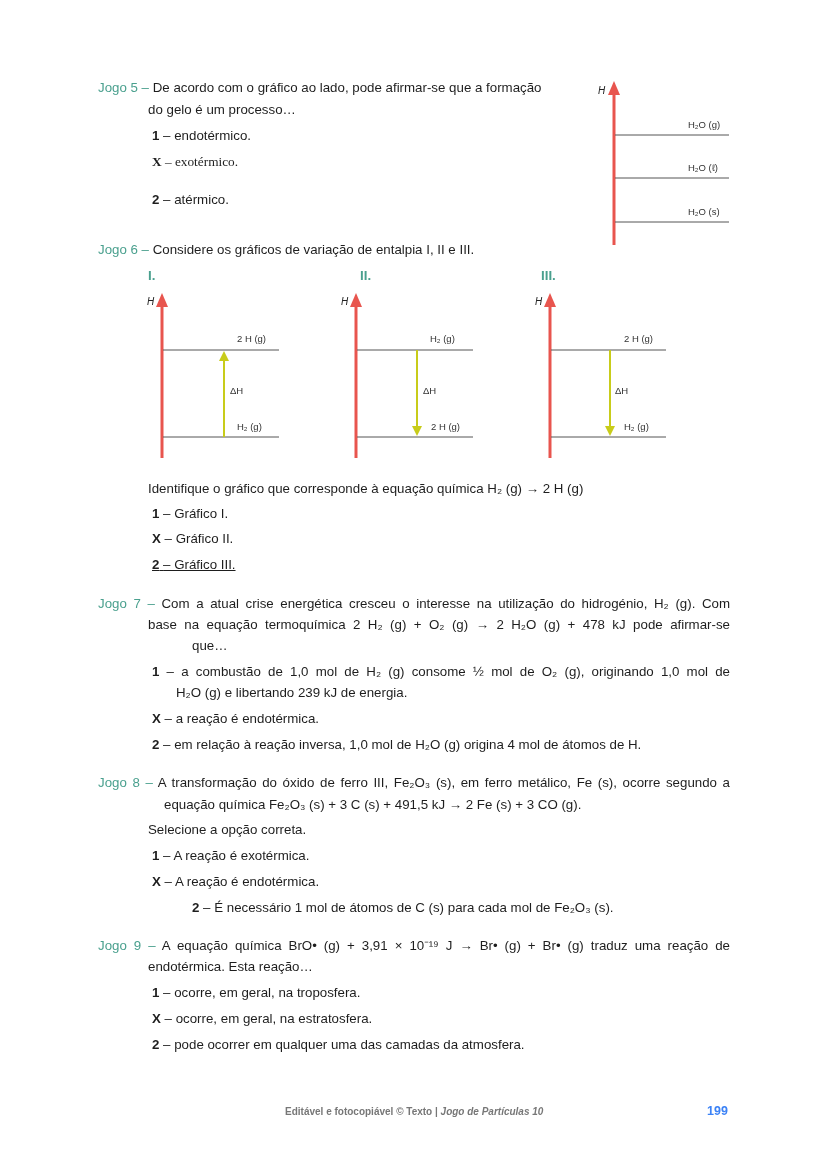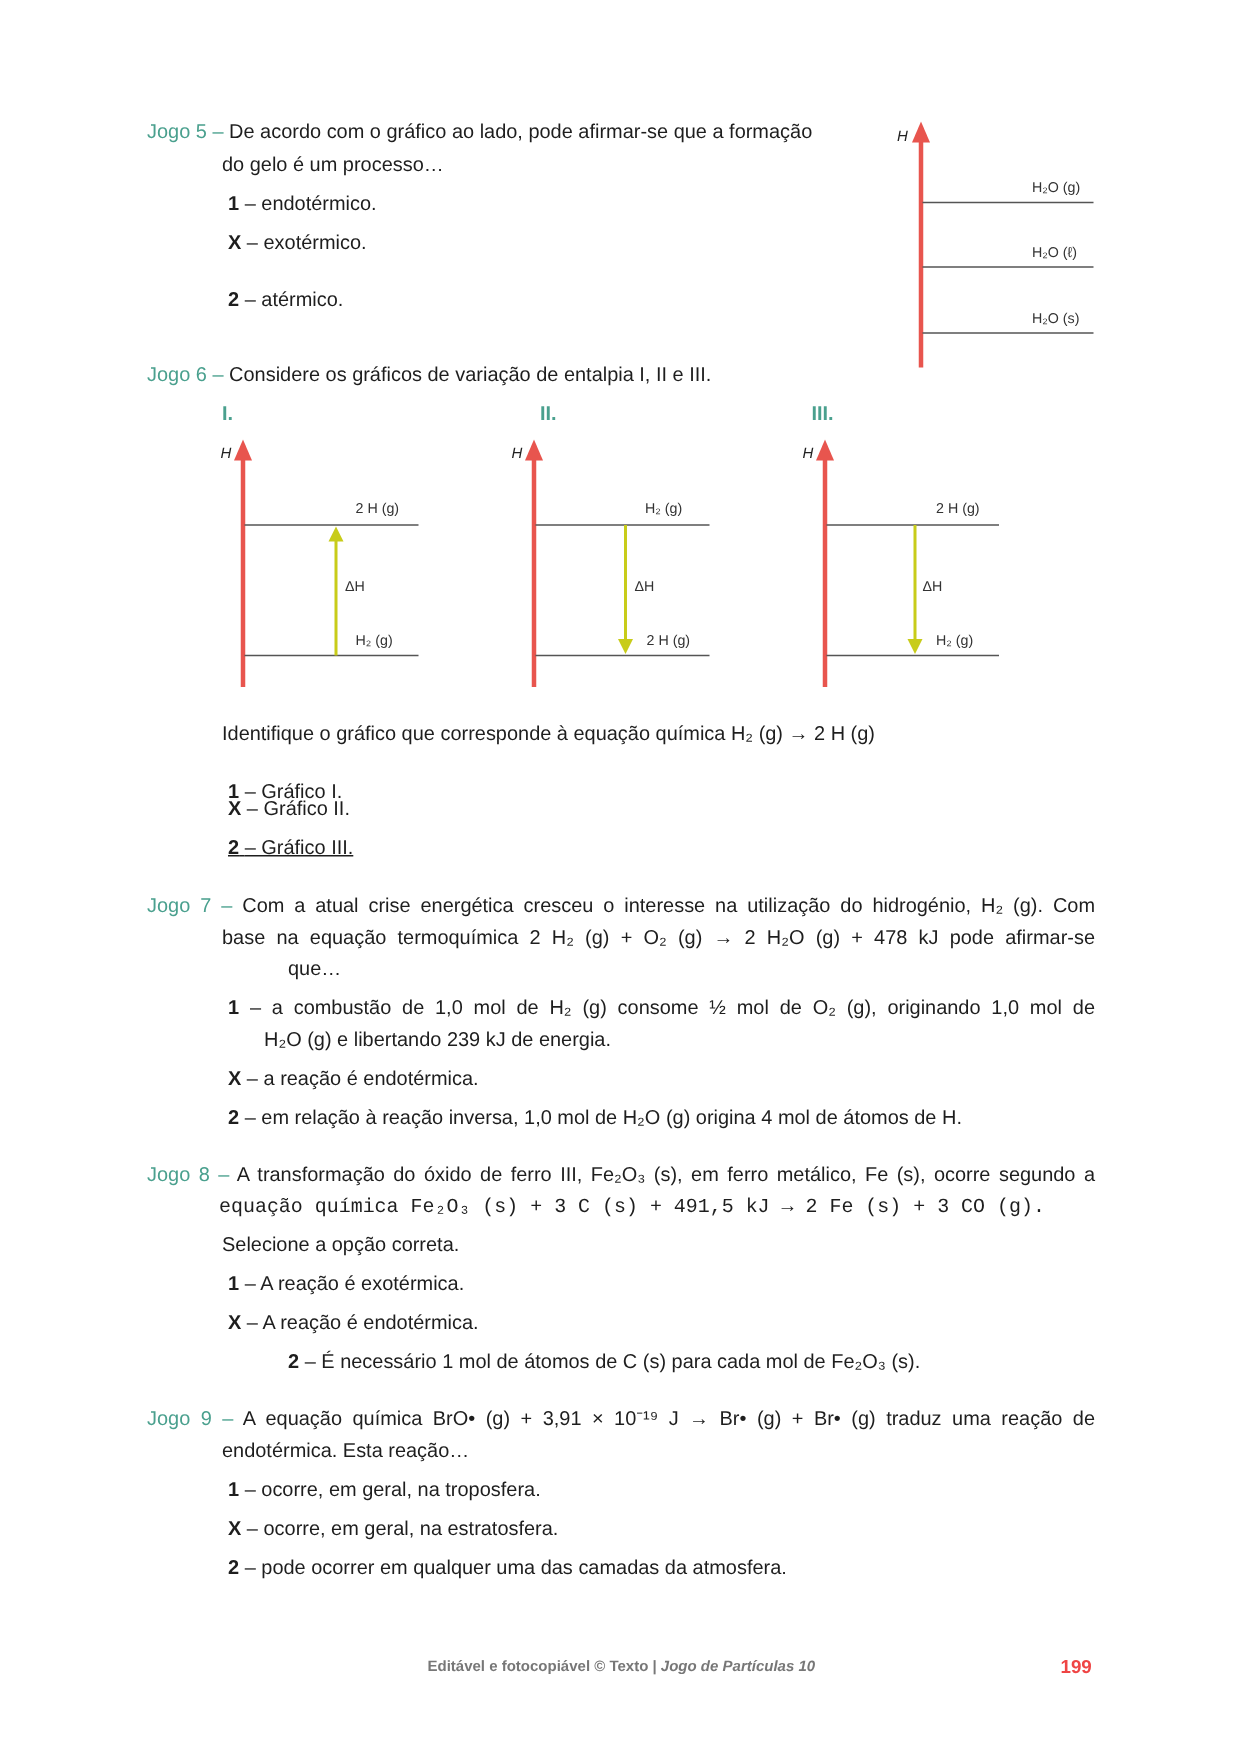--- a/index.html
+++ b/index.html
@@ -7,33 +7,33 @@
          font-family: "Liberation Sans", sans-serif; color: #1e1e1e; font-size: 13.3px; }
   .abs { position: absolute; }
   .line { position: absolute; white-space: nowrap; line-height: 18px; }
   .jogo { color: #4aa08e; }
   .opt b { font-weight: bold; }
   .just { text-align: justify; text-align-last: justify; white-space: normal; }
   .roman { color: #4aa08e; font-weight: bold; }
   svg text { font-family: "Liberation Sans", sans-serif; }
   .footer { position: absolute; top: 1106px; left: 285px; font-size: 10px; color: #777; font-weight: bold; }
   .footer i { font-style: italic; }
-  .pagenum { position: absolute; top: 1104px; left: 707px; font-size: 12.5px; font-weight: bold; color: #ef4444; text-align: center; }
+  .pagenum { position: absolute; top: 1104px; left: 707px; font-size: 12.5px; font-weight: bold; color: #3b82f6; text-align: center; }
 </style>
 </head>
 <body>
 
 <div>
   <div class="line" style="top:79px;left:98px;">
     <span class="jogo">Jogo 5 –</span>
     <span>De acordo com o gráfico ao lado, pode afirmar-se que a formação</span>
   </div>
   <div class="line" style="top:101px;left:148px;">do gelo é um processo…</div>
   <div class="line opt" style="top:127px;left:152px;"><b>1</b> <span>– endotérmico.</span></div>
-  <div class="line opt" style="top:153px;left:152px;"><b>X</b> <span>– exotérmico.</span></div>
+  <div class="line opt" style="top:153px;left:152px;font-family:Liberation Serif, serif;"><b>X</b> <span>– exotérmico.</span></div>
   <div class="line opt" style="top:191px;left:152px;"><b>2</b> <span>– atérmico.</span></div>
 
   <svg class="abs" style="left:590px;top:75px;" width="150" height="175">
     <text x="8" y="19" font-size="10" font-style="italic" fill="#222">H</text>
     <line x1="24" y1="18" x2="24" y2="170" stroke="#e8554e" stroke-width="3"></line>
     <polygon points="24,6 18,20 30,20" fill="#e8554e"></polygon>
     <line x1="25" y1="60" x2="139" y2="60" stroke="#555" stroke-width="1"></line>
     <line x1="25" y1="103" x2="139" y2="103" stroke="#555" stroke-width="1"></line>
     <line x1="25" y1="147" x2="139" y2="147" stroke="#555" stroke-width="1"></line>
     <text x="98" y="53" font-size="9.5" fill="#333">H₂O (g)</text>
@@ -84,21 +84,21 @@
     <line x1="23" y1="62" x2="138" y2="62" stroke="#555" stroke-width="1"></line>
     <line x1="23" y1="149" x2="138" y2="149" stroke="#555" stroke-width="1"></line>
     <text x="96" y="54" font-size="9.5" fill="#333">2 H (g)</text>
     <text x="96" y="142" font-size="9.5" fill="#333">H₂ (g)</text>
     <line x1="82" y1="62" x2="82" y2="139" stroke="#c8cc1a" stroke-width="2"></line>
     <polygon points="82,148 77,138 87,138" fill="#c8cc1a"></polygon>
     <text x="87" y="106" font-size="9.5" fill="#333">ΔH</text>
   </svg>
 
   <div class="line" style="top:480px;left:148px;">Identifique o gráfico que corresponde à equação química H₂ (g) → 2 H (g)</div>
-  <div class="line opt" style="top:505px;left:152px;margin-top:14px;"><b>1</b> <span>– Gráfico I.</span></div>
+  <div class="line opt" style="top:505px;left:152px;"><b>1</b> <span>– Gráfico I.</span></div>
   <div class="line opt" style="top:530px;left:152px;"><b>X</b> <span>– Gráfico II.</span></div>
   <div class="line opt" style="top:556px;left:152px;text-decoration:underline;"><b>2</b> <span>– Gráfico III.</span></div>
 </div>
 
 <div>
   <div class="line just" style="top:595px;left:98px;width:632px;">
     <span class="jogo">Jogo 7 –</span>
     <span>Com a atual crise energética cresceu o interesse na utilização do hidrogénio, H₂ (g). Com</span>
   </div>
   <div class="line just" style="top:616px;left:148px;width:582px;">base na equação termoquímica   2 H₂ (g) + O₂ (g)  →  2 H₂O (g) + 478 kJ   pode afirmar-se</div>
@@ -107,21 +107,21 @@
   <div class="line" style="top:684px;left:176px;">H₂O (g) e libertando 239 kJ de energia.</div>
   <div class="line opt" style="top:710px;left:152px;"><b>X</b> <span>– a reação é endotérmica.</span></div>
   <div class="line opt" style="top:736px;left:152px;"><b>2</b> <span>– em relação à reação inversa, 1,0 mol de H₂O (g) origina 4 mol de átomos de H.</span></div>
 </div>
 
 <div>
   <div class="line just" style="top:774px;left:98px;width:632px;">
     <span class="jogo">Jogo 8 –</span>
     <span>A transformação do óxido de ferro III, Fe₂O₃ (s), em ferro metálico, Fe (s), ocorre segundo a</span>
   </div>
-  <div class="line" style="top:796px;left:146px;font-family:Liberation Mono, monospace;">equação química   Fe₂O₃ (s) + 3 C (s) + 491,5 kJ  →  2 Fe (s) + 3 CO (g).</div>
+  <div class="line" style="top:796px;left:164px;">equação química   Fe₂O₃ (s) + 3 C (s) + 491,5 kJ  →  2 Fe (s) + 3 CO (g).</div>
   <div class="line" style="top:821px;left:148px;">Selecione a opção correta.</div>
   <div class="line opt" style="top:847px;left:152px;"><b>1</b> <span>– A reação é exotérmica.</span></div>
   <div class="line opt" style="top:873px;left:152px;"><b>X</b> <span>– A reação é endotérmica.</span></div>
   <div class="line opt" style="top:899px;left:152px;margin-left:40px;"><b>2</b> <span>– É necessário 1 mol de átomos de C (s) para cada mol de Fe₂O₃ (s).</span></div>
 </div>
 
 <div>
   <div class="line just" style="top:937px;left:98px;width:632px;">
     <span class="jogo">Jogo 9 –</span>
     <span>A equação química   BrO• (g) + 3,91 × 10⁻¹⁹ J  →  Br• (g) +  Br• (g)   traduz uma reação de</span>

